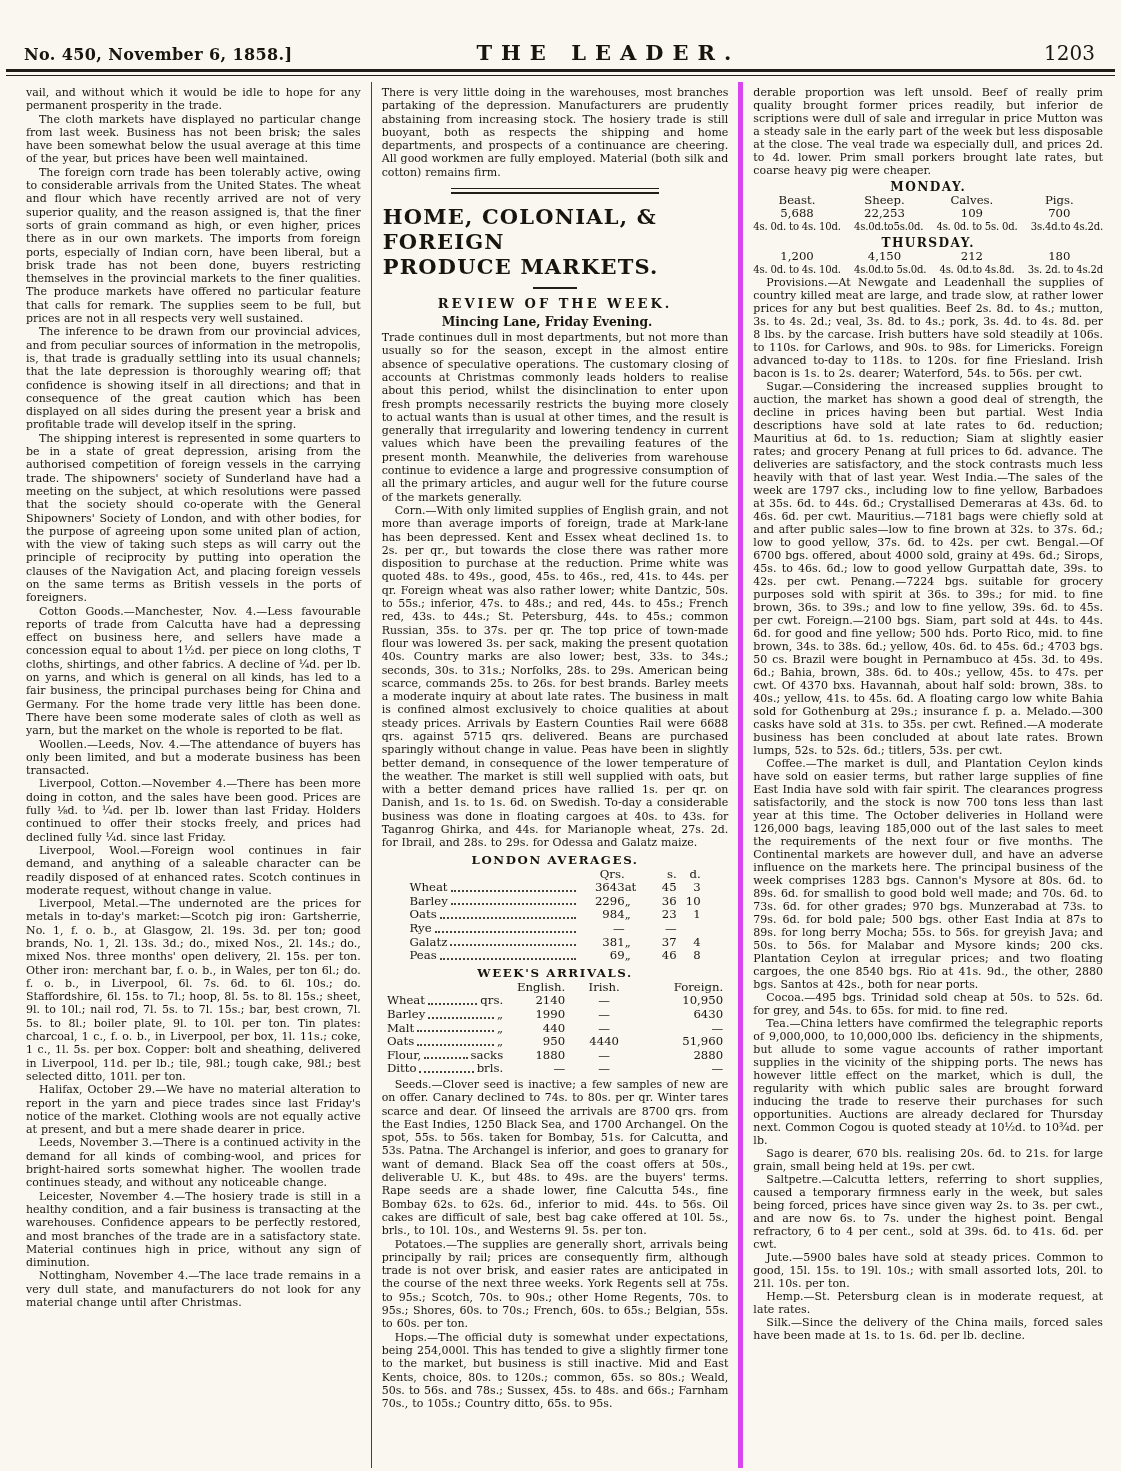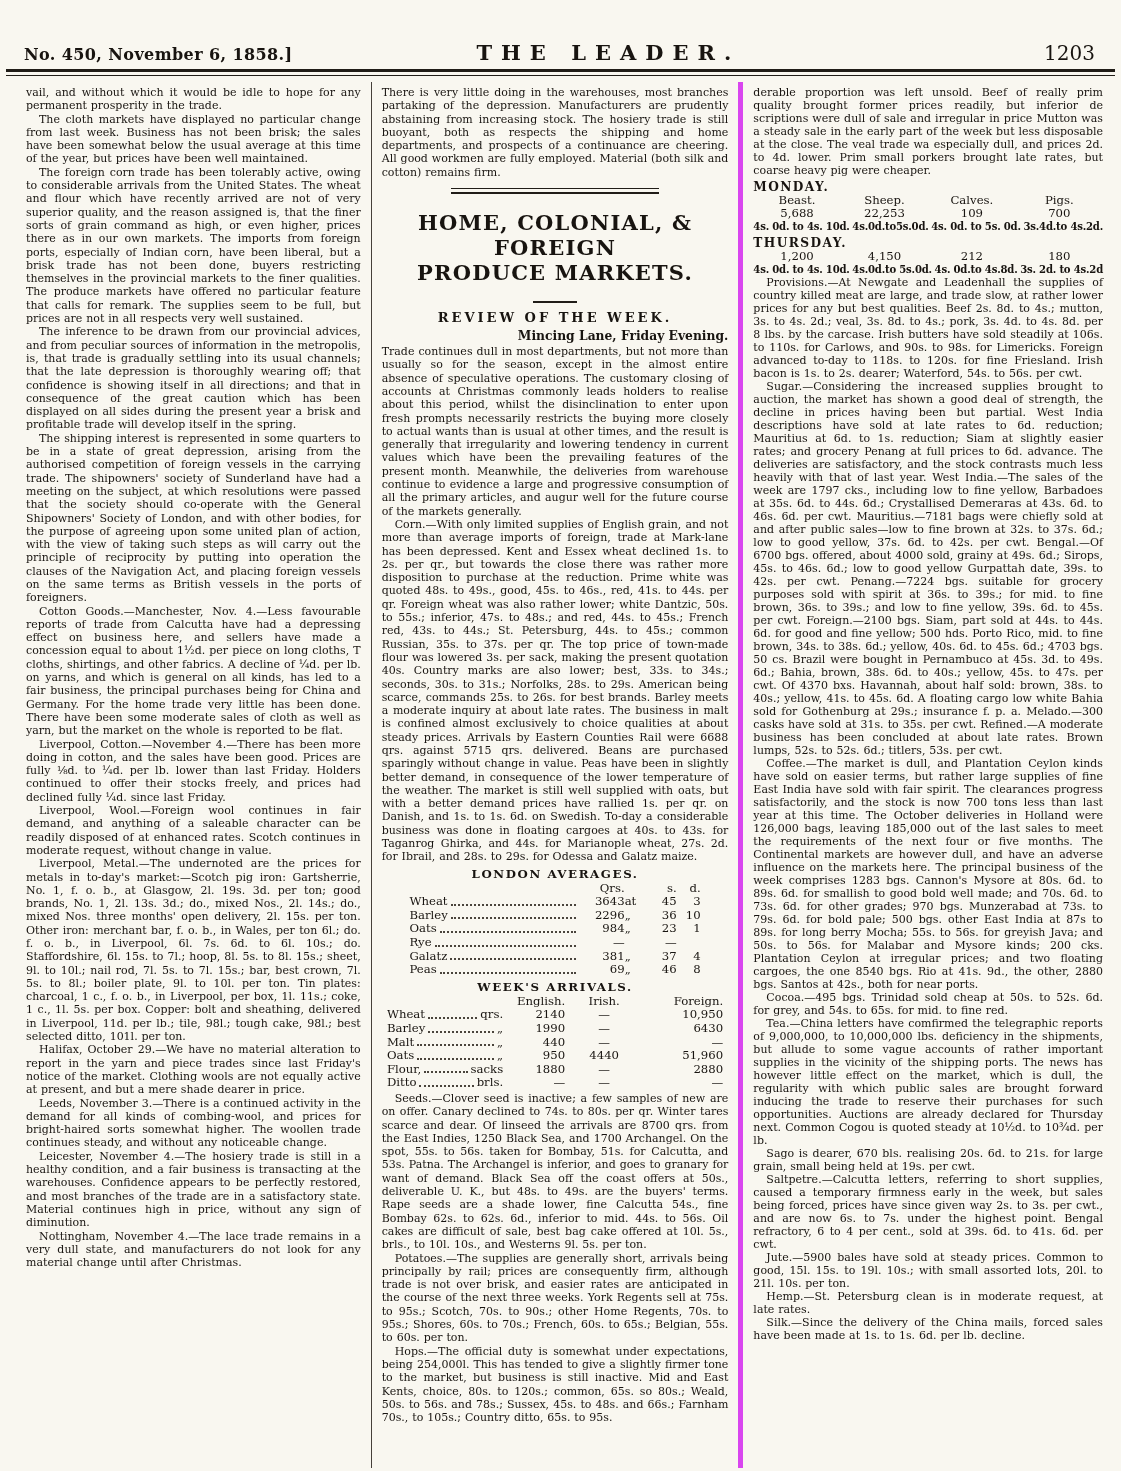--- a/index.html
+++ b/index.html
@@ -39,50 +39,50 @@
     word-spacing:.4px;
   }
   .col-right p.para { line-height:13px; }
   p.noindent { text-indent:0; }
   
   .section-divider {
     width:60%; margin:9px auto 10px; height:3px;
     border-top:1px solid #211d18; border-bottom:2px solid #211d18;
   }
   .big-title {
-    text-align:center; font-size:21px; font-weight:bold;
-    line-height:25px; letter-spacing:1.2px; margin:16px;
+    font-size:21px; font-weight:bold;
+    line-height:25px; letter-spacing:1.2px; margin:1px;
   }
   .title-rule { width:44px; border-top:2px solid #211d18; margin:8px auto 7px; }
   .review-heading { text-align:center; font-size:13px; font-weight:bold; letter-spacing:3px; margin:0 0 3px; }
-  .dateline { text-align:right; font-size:12.3px; font-weight:bold; margin:0 0 2px 60px; }
+  .dateline { text-align:left; font-size:12.3px; font-weight:bold; margin:0 0 2px 60px; }
   
   .tbl-title { text-align:center; font-size:11.8px; font-weight:bold; letter-spacing:1.6px; margin:3px 0 1px; }
   .avg-table { width:84%; margin:0 auto; font-size:11.7px; }
   .avg-head, .avg-row { display:flex; align-items:flex-end; line-height:13.6px; }
   .avg-head .sp { flex:1 1 auto; }
   .avg-qrs { flex:0 0 46px; text-align:right; }
   .avg-at  { flex:0 0 26px; text-align:left; }
   .avg-s   { flex:0 0 26px; text-align:right; }
   .avg-d   { flex:0 0 24px; text-align:right; }
   .avg-item { flex:0 0 auto; }
   .leader { flex:1 1 auto; border-bottom:2px dotted #4a443c; margin:0 3px 3px 3px; height:1px; }
   .arr-table { width:97%; margin:1px auto 2px; font-size:11.7px; }
   .arr-head, .arr-row { display:flex; align-items:flex-end; line-height:13.6px; }
   .arr-head .sp { flex:1 1 auto; }
   .arr-name { flex:0 0 auto; }
   .arr-unit { flex:0 0 auto; margin-right:4px; }
   .arr-eng { flex:0 0 58px; text-align:right; }
   .arr-iri { flex:0 0 78px; text-align:center; }
   .arr-for { flex:0 0 80px; text-align:right; }
   
-  .stock-title { font-size:12.2px; font-weight:bold; letter-spacing:1.4px; margin:3px 0 0; }
+  .stock-title { text-align:center; font-size:12.2px; font-weight:bold; letter-spacing:1.4px; margin:3px 0 0; }
   .stock-grid { display:flex; font-size:11.7px; line-height:13.4px; text-align:center; }
   .stock-grid > div { flex:1; }
-  .prices-row { display:flex; font-size:10.1px; line-height:12.5px; white-space:nowrap; justify-content:space-between; letter-spacing:-.2px;font-weight:bold; }
+  .prices-row { display:flex; font-size:10.1px; line-height:12.5px; white-space:nowrap; justify-content:space-between; letter-spacing:-.2px; }
 </style>
 </head>
 <body>
 
 <div class="sheet">
 
   <div class="masthead-row">
     <span class="issue">No. 450, November 6, 1858.]</span>
     <span class="masthead">THE LEADER.</span>
     <span class="pageno">1203</span>
@@ -91,20 +91,21 @@
 
   <div class="columns">
 
     <div class="col col-left">
       <p class="para noindent">vail, and without which it would be idle to hope for any permanent prosperity in the trade.</p>
       <p class="para">The cloth markets have displayed no particular change from last week. Business has not been brisk; the sales have been somewhat below the usual average at this time of the year, but prices have been well maintained.</p>
       <p class="para">The foreign corn trade has been tolerably active, owing to considerable arrivals from the United States. The wheat and flour which have recently arrived are not of very superior quality, and the reason assigned is, that the finer sorts of grain command as high, or even higher, prices there as in our own markets. The imports from foreign ports, especially of Indian corn, have been liberal, but a brisk trade has not been done, buyers restricting themselves in the provincial markets to the finer qualities. The produce markets have offered no particular feature that calls for remark. The supplies seem to be full, but prices are not in all respects very well sustained.</p>
       <p class="para">The inference to be drawn from our provincial advices, and from peculiar sources of information in the metropolis, is, that trade is gradually settling into its usual channels; that the late depression is thoroughly wearing off; that confidence is showing itself in all directions; and that in consequence of the great caution which has been displayed on all sides during the present year a brisk and profitable trade will develop itself in the spring.</p>
       <p class="para">The shipping interest is represented in some quarters to be in a state of great depression, arising from the authorised competition of foreign vessels in the carrying trade. The shipowners' society of Sunderland have had a meeting on the subject, at which resolutions were passed that the society should co-operate with the General Shipowners' Society of London, and with other bodies, for the purpose of agreeing upon some united plan of action, with the view of taking such steps as will carry out the principle of reciprocity by putting into operation the clauses of the Navigation Act, and placing foreign vessels on the same terms as British vessels in the ports of foreigners.</p>
       <p class="para">Cotton Goods.—Manchester, Nov. 4.—Less favourable reports of trade from Calcutta have had a depressing effect on business here, and sellers have made a concession equal to about 1½d. per piece on long cloths, T cloths, shirtings, and other fabrics. A decline of ¼d. per lb. on yarns, and which is general on all kinds, has led to a fair business, the principal purchases being for China and Germany. For the home trade very little has been done. There have been some moderate sales of cloth as well as yarn, but the market on the whole is reported to be flat.</p>
+      <p class="para">Woollen.—Leeds, Nov. 4.—The attendance of buyers has only been limited, and but a moderate business has been transacted.</p>
       <p class="para">Liverpool, Cotton.—November 4.—There has been more doing in cotton, and the sales have been good. Prices are fully ⅛d. to ¼d. per lb. lower than last Friday. Holders continued to offer their stocks freely, and prices had declined fully ¼d. since last Friday.</p>
       <p class="para">Liverpool, Wool.—Foreign wool continues in fair demand, and anything of a saleable character can be readily disposed of at enhanced rates. Scotch continues in moderate request, without change in value.</p>
       <p class="para">Liverpool, Metal.—The undernoted are the prices for metals in to-day's market:—Scotch pig iron: Gartsherrie, No. 1, f. o. b., at Glasgow, 2l. 19s. 3d. per ton; good brands, No. 1, 2l. 13s. 3d.; do., mixed Nos., 2l. 14s.; do., mixed Nos. three months' open delivery, 2l. 15s. per ton. Other iron: merchant bar, f. o. b., in Wales, per ton 6l.; do. f. o. b., in Liverpool, 6l. 7s. 6d. to 6l. 10s.; do. Staffordshire, 6l. 15s. to 7l.; hoop, 8l. 5s. to 8l. 15s.; sheet, 9l. to 10l.; nail rod, 7l. 5s. to 7l. 15s.; bar, best crown, 7l. 5s. to 8l.; boiler plate, 9l. to 10l. per ton. Tin plates: charcoal, 1 c., f. o. b., in Liverpool, per box, 1l. 11s.; coke, 1 c., 1l. 5s. per box. Copper: bolt and sheathing, delivered in Liverpool, 11d. per lb.; tile, 98l.; tough cake, 98l.; best selected ditto, 101l. per ton.</p>
       <p class="para">Halifax, October 29.—We have no material alteration to report in the yarn and piece trades since last Friday's notice of the market. Clothing wools are not equally active at present, and but a mere shade dearer in price.</p>
       <p class="para">Leeds, November 3.—There is a continued activity in the demand for all kinds of combing-wool, and prices for bright-haired sorts somewhat higher. The woollen trade continues steady, and without any noticeable change.</p>
       <p class="para">Leicester, November 4.—The hosiery trade is still in a healthy condition, and a fair business is transacting at the warehouses. Confidence appears to be perfectly restored, and most branches of the trade are in a satisfactory state. Material continues high in price, without any sign of diminution.</p>
       <p class="para">Nottingham, November 4.—The lace trade remains in a very dull state, and manufacturers do not look for any material change until after Christmas.</p>
     </div>
 
     <div class="col col-mid">

